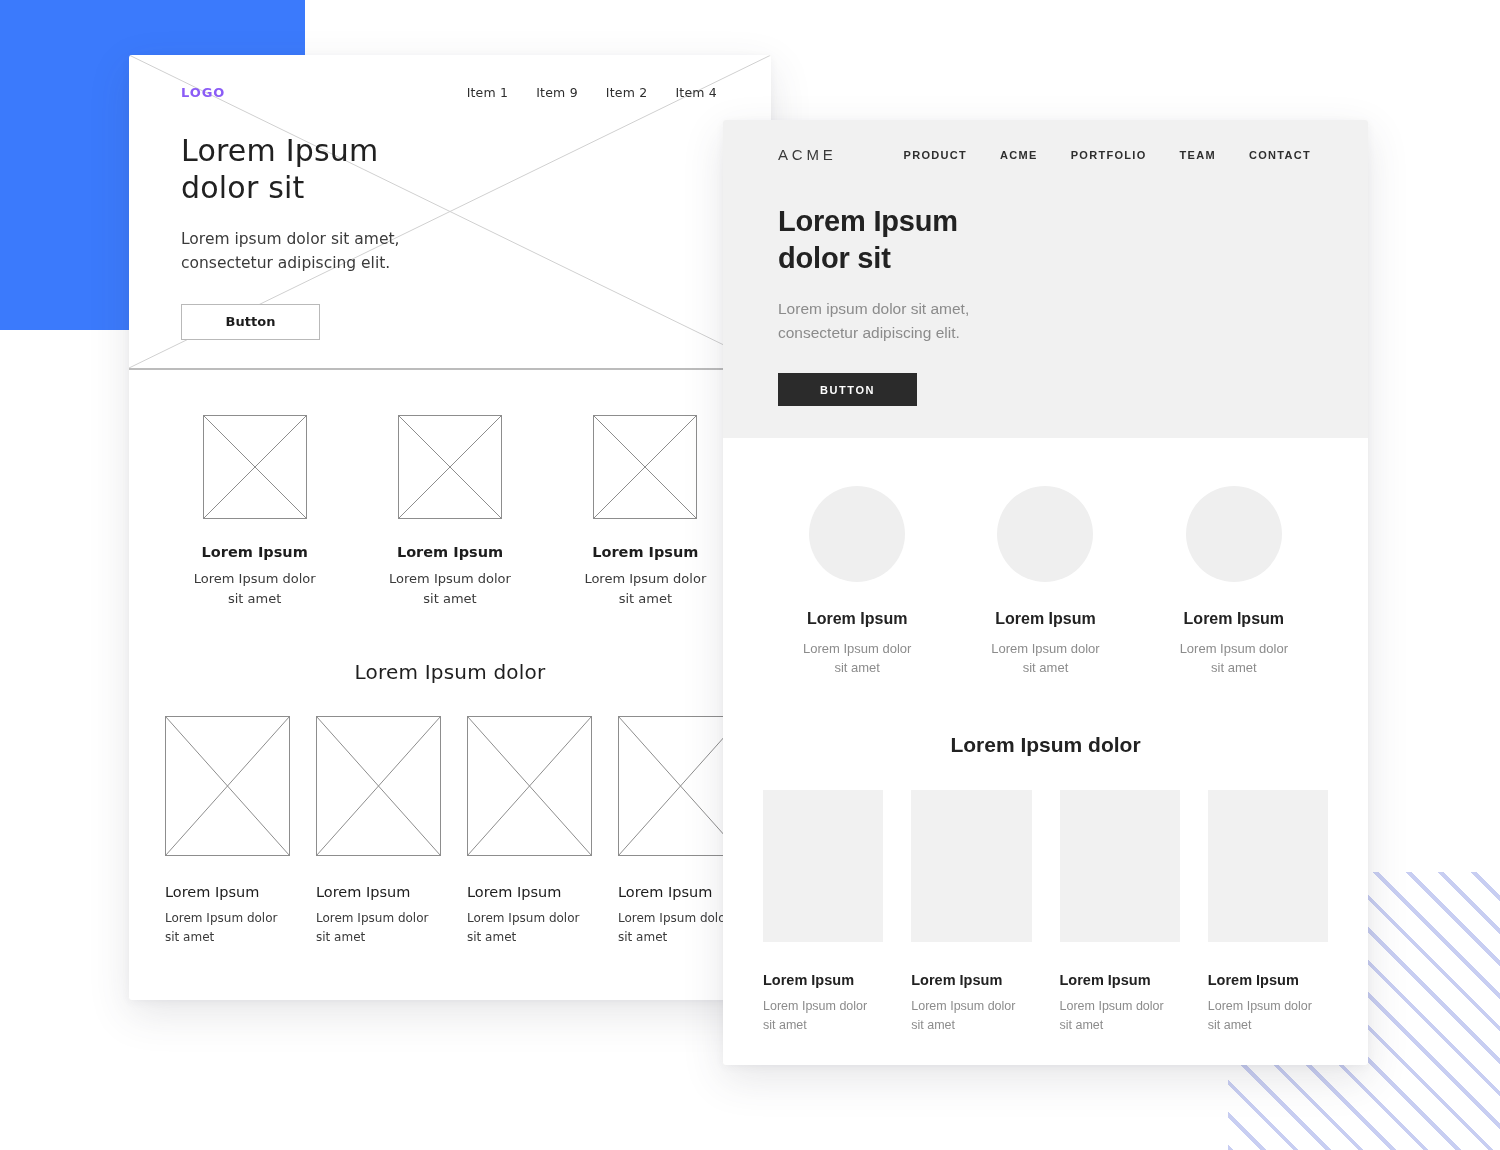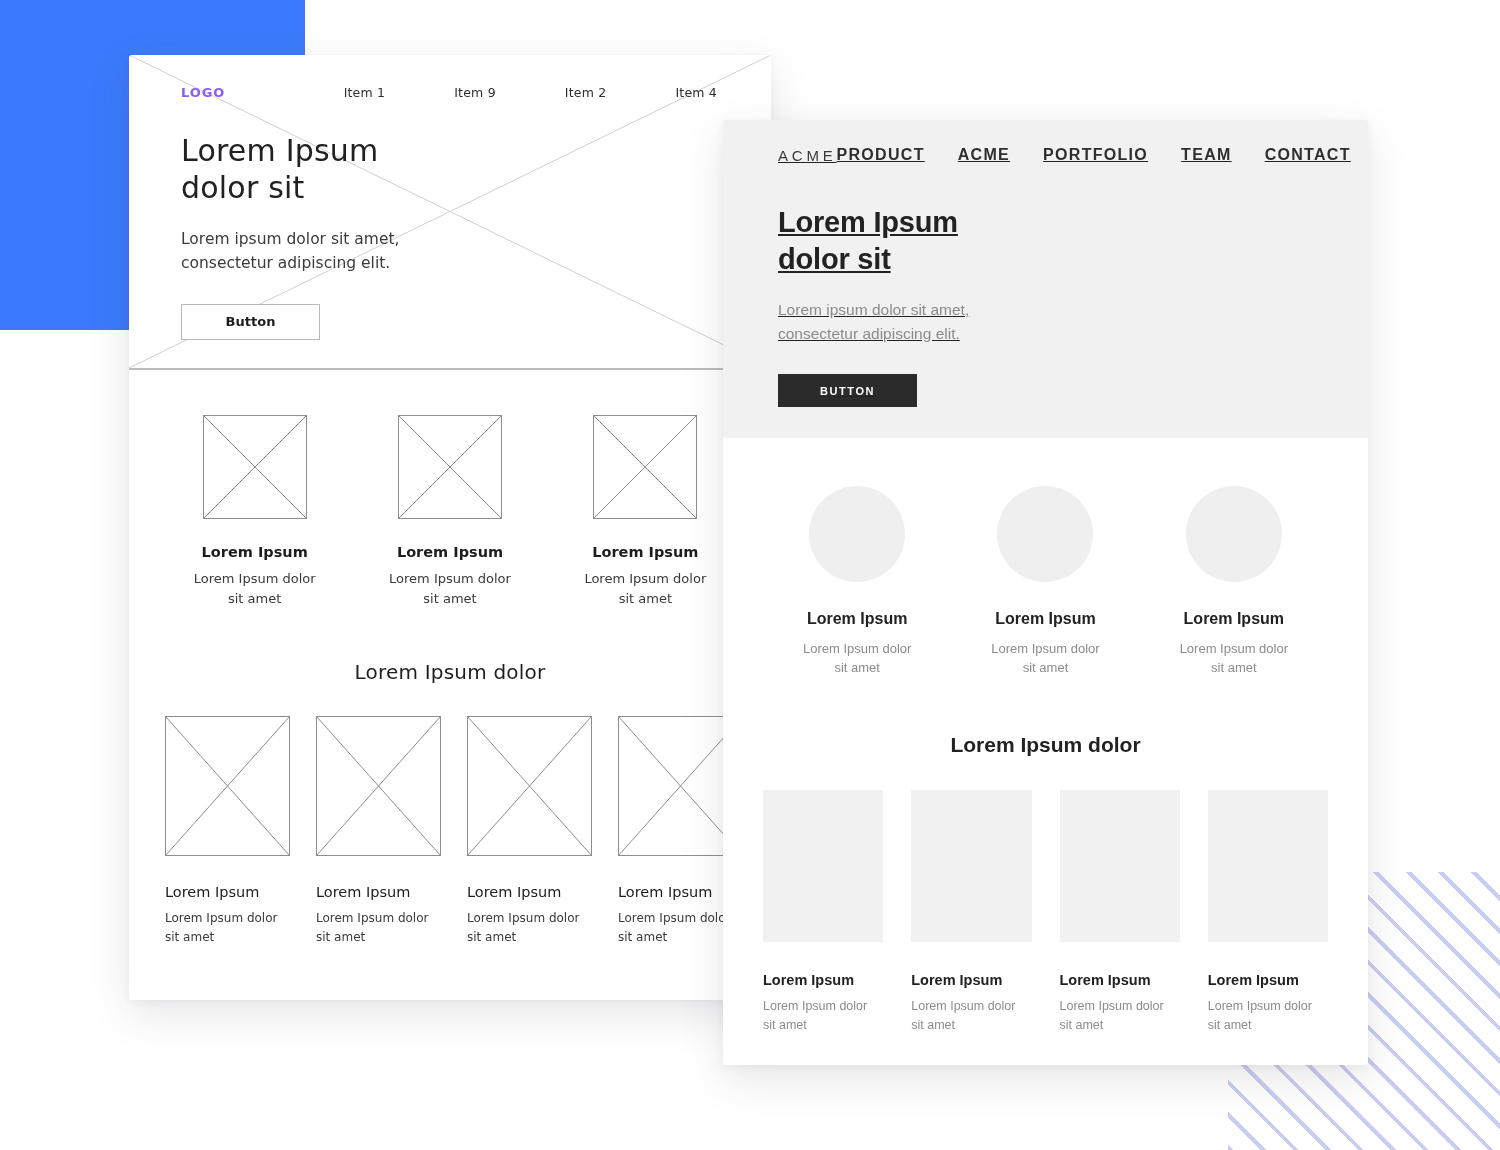--- a/index.html
+++ b/index.html
@@ -77,21 +77,21 @@
     justify-content: space-between;
     z-index: 2;
   }
   .sk-logo {
     font-size: 13px;
     font-weight: 700;
     letter-spacing: 0.9px;
     color: #8b5cf6;
     text-align: center;
   }
-  .sk-nav { display: flex; gap: 69px; padding-right: 2px; }
+  .sk-nav { display: flex; gap: 28px; padding-right: 2px; }
   .sk-nav-item {
     font-size: 12.5px;
     color: #2e2e2e;
     letter-spacing: 0.2px;
     cursor: pointer;
   }
 
   .sk-hero-body { position: relative; z-index: 2; margin-top: 33px; }
   .sk-h1 {
     font-size: 30px;
@@ -191,36 +191,35 @@
     width: 645px;
     height: 945px;
     font-family: "Liberation Sans", sans-serif;
     color: #232323;
   }
 
   .cl-hero {
     background: #f1f1f1;
     height: 318px;
     padding: 26px 55px 0 55px;
-    text-decoration: underline;
   }
   .cl-topbar {
     display: flex;
     align-items: center;
     justify-content: space-between;
   }
   .cl-logo {
     font-size: 15px;
     font-weight: 400;
     letter-spacing: 3.8px;
     color: #3a3a3a;
   }
   .cl-nav { display: flex; gap: 33px; padding-right: 2px; }
   .cl-nav-item {
-    font-size: 16px;
+    font-size: 11px;
     font-weight: 700;
     letter-spacing: 1.3px;
     color: #2e2e2e;
     cursor: pointer;
   }
   .cl-hero-body { margin-top: 40px; }
   .cl-h1 {
     font-size: 29px;
     font-weight: 700;
     line-height: 1.26;

